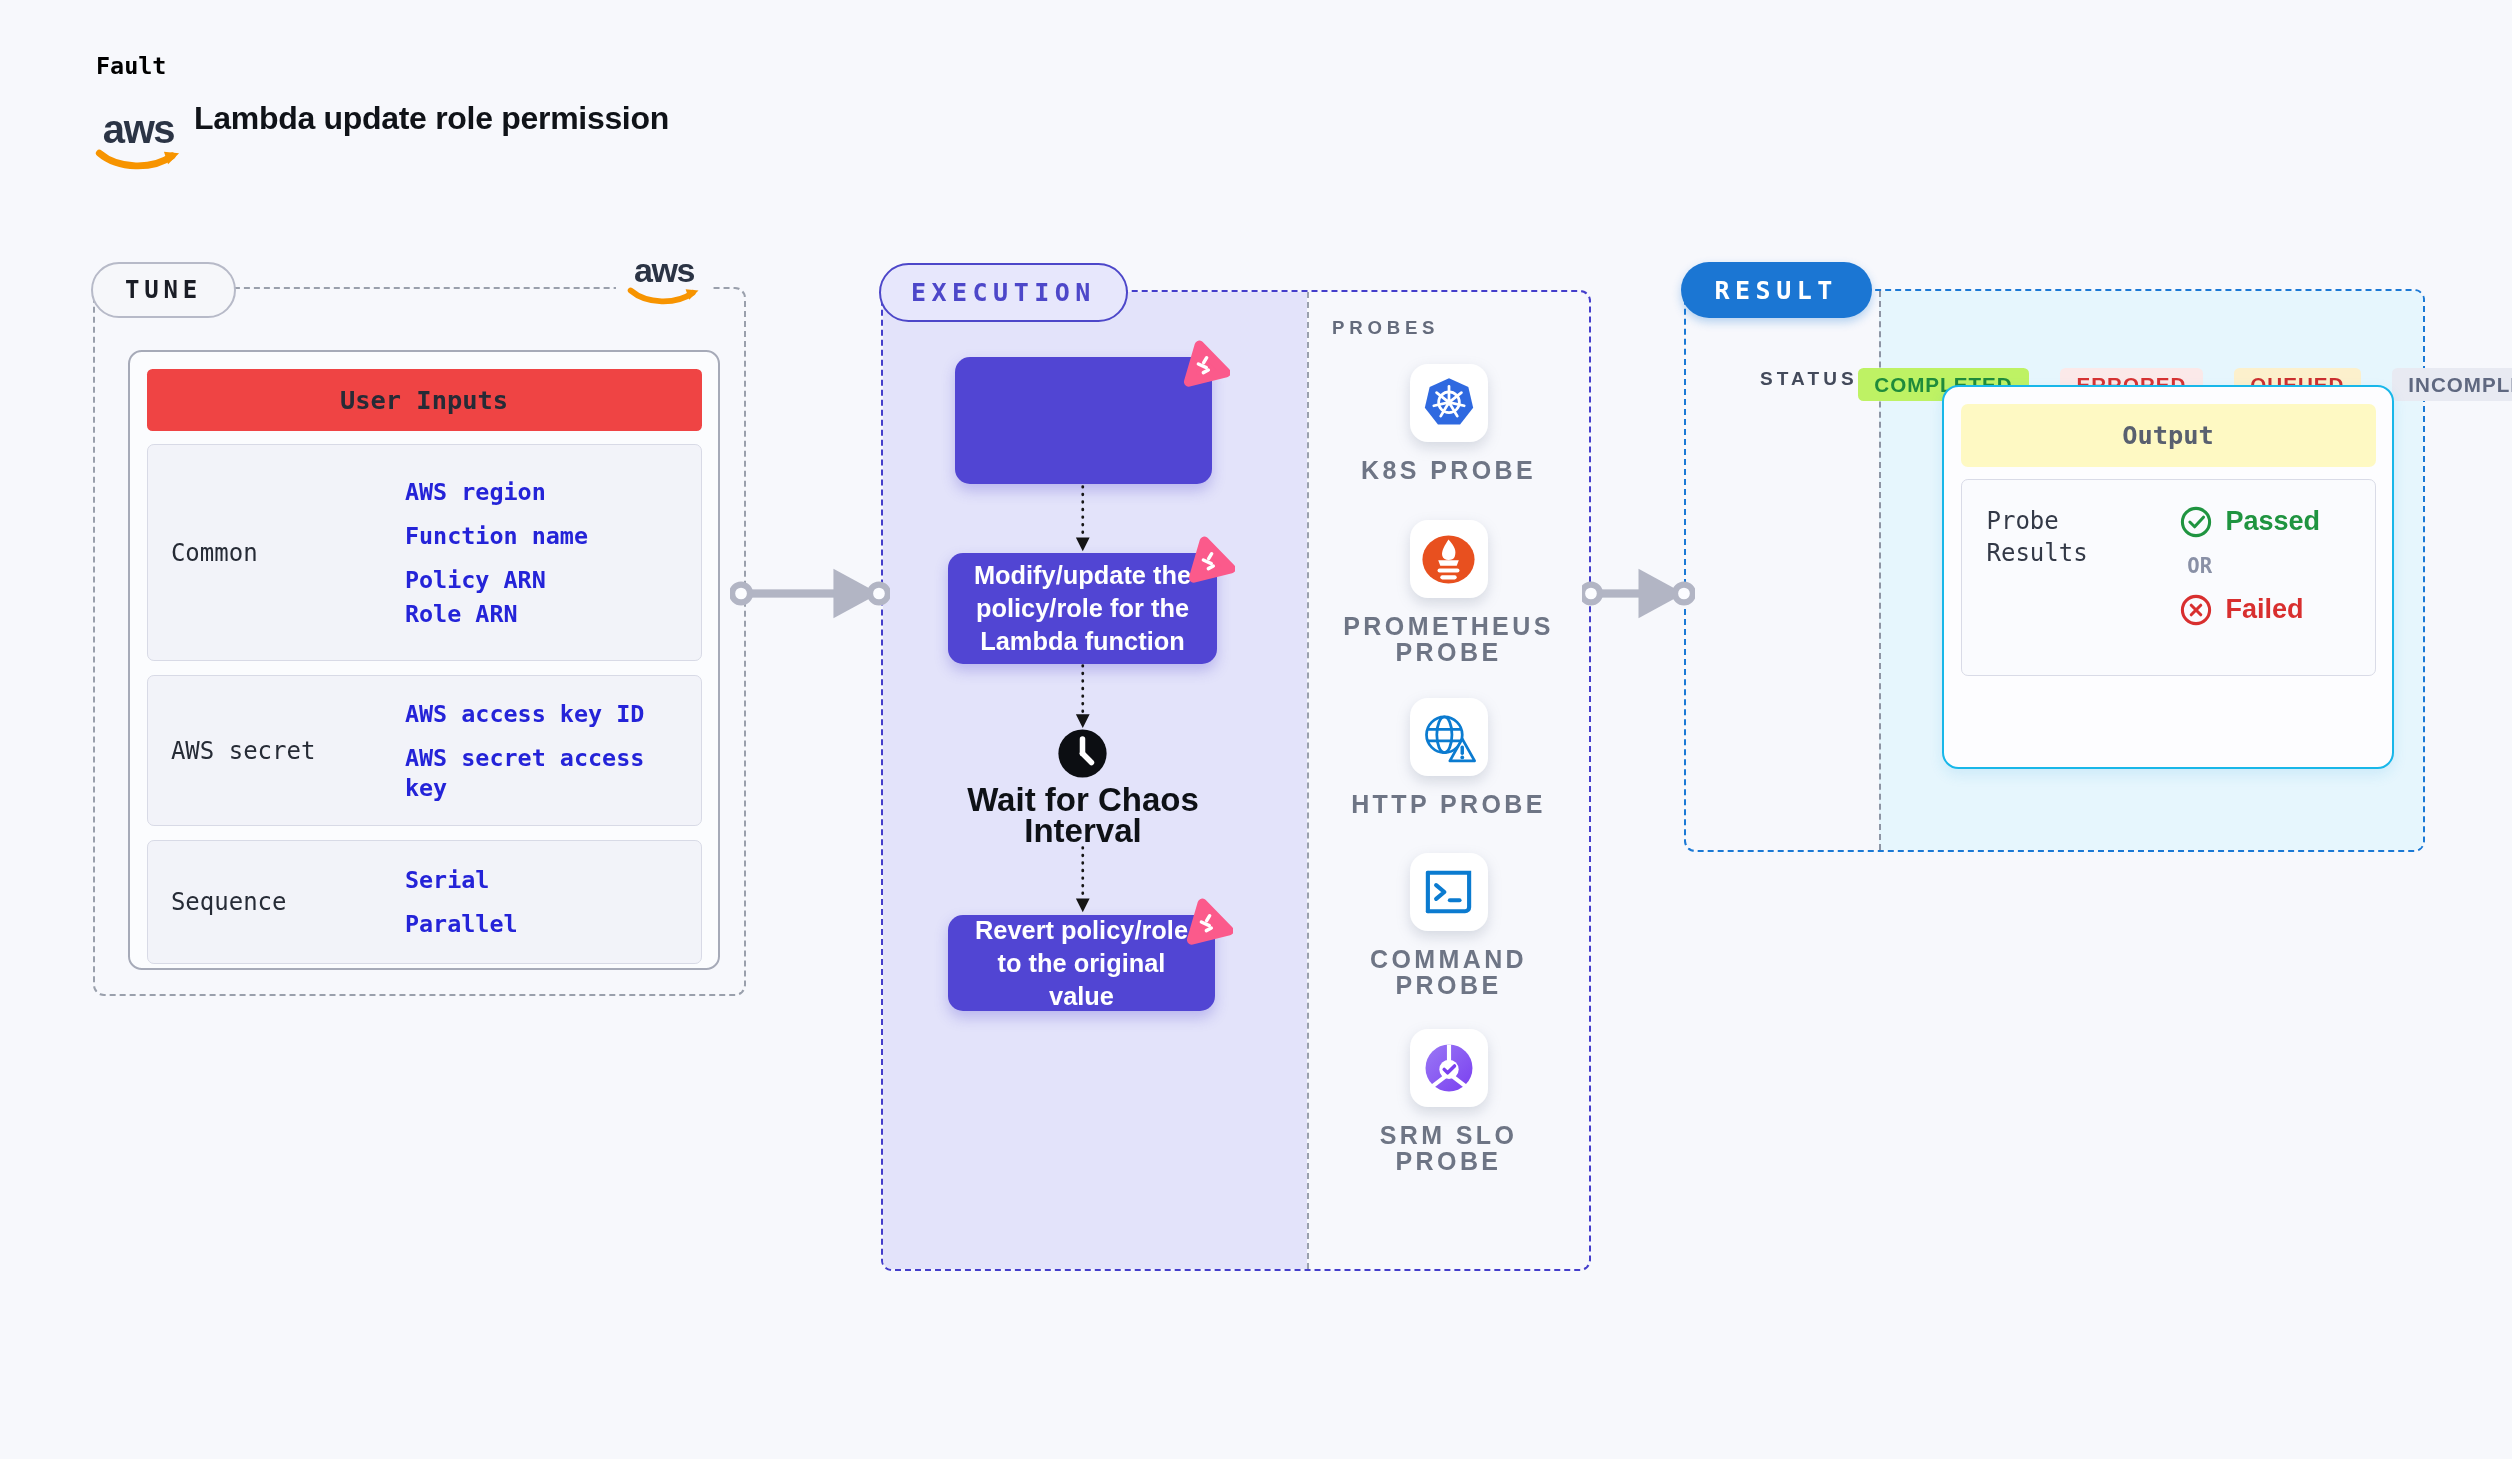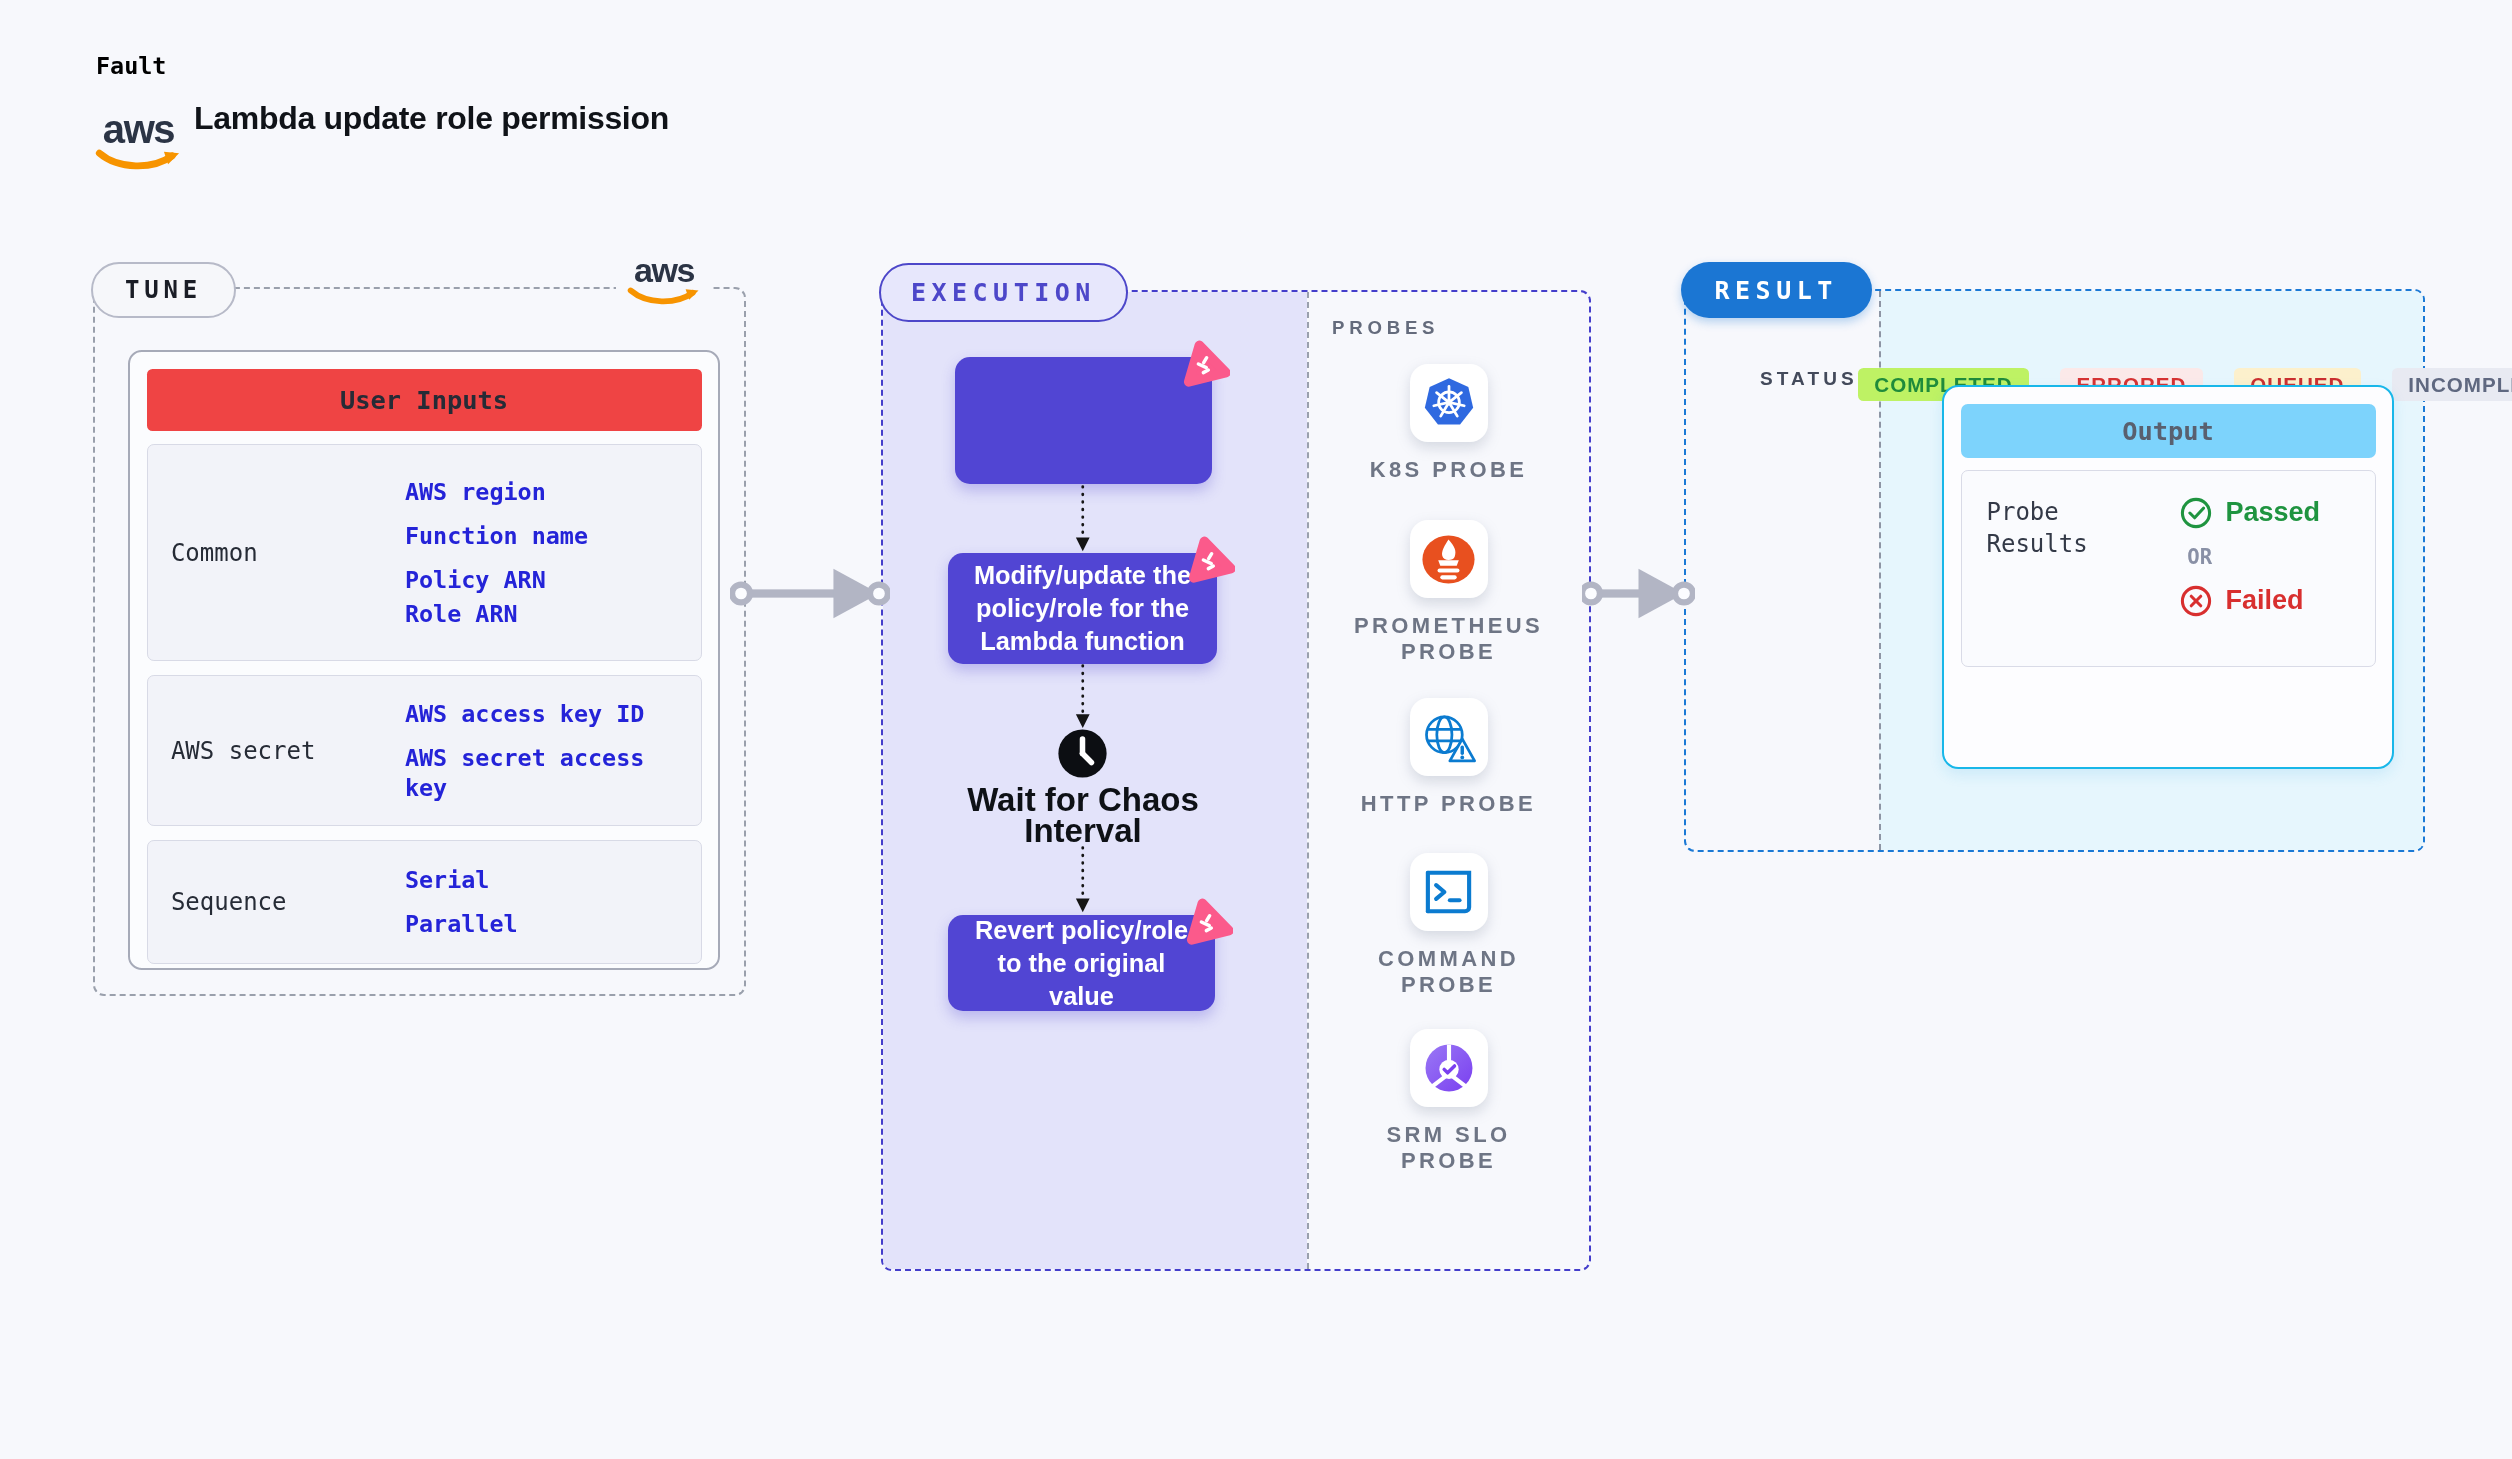--- a/index.html
+++ b/index.html
@@ -72,41 +72,41 @@
               text-align:center;white-space:pre-line;}
   .clock-wrap{position:absolute;}
 
   
   .probes-panel{position:absolute;left:424px;top:0;bottom:0;width:283px;}
   .probes-title{position:absolute;left:25px;top:25px;font-size:18.6px;font-weight:800;
                 letter-spacing:4.8px;color:#646b7c;}
   .probe-item{position:absolute;left:0;width:100%;display:flex;flex-direction:column;align-items:center;}
   .probe-card{width:78px;height:78px;background:#ffffff;border-radius:18px;display:flex;
               align-items:center;justify-content:center;box-shadow:0 5.5px 12.4px rgba(130,140,160,.28);}
-  .probe-label{margin-top:15px;font-size:22px;font-weight:700;letter-spacing:3.4px;color:#6e7585;
+  .probe-label{margin-top:15px;font-size:25px;font-weight:700;letter-spacing:3.4px;color:#6e7585;
                text-align:center;line-height:26px;white-space:pre-line;}
 
   
   .status-col{position:absolute;left:74px;top:77px;display:flex;flex-direction:row;
               align-items:flex-start;}
   .status-title{font-size:19px;font-weight:800;letter-spacing:4.1px;color:#434a5b;margin-bottom:27.5px;}
   .status-badge{height:33px;display:flex;align-items:center;padding:0 16.5px;border-radius:5.5px;
                 font-size:20.6px;font-weight:800;letter-spacing:1px;}
   .badge-success{background:#bef264;color:#1f8b3b;}
   .badge-error{background:#fbe9e9;color:#d63232;}
   .badge-warning{background:#fcf0cc;color:#cb2f2f;}
   .badge-muted{background:#e8eaf2;color:#5f6880;}
   .or-sep{font-family:"DejaVu Sans Mono",monospace;font-size:21px;font-weight:600;color:#8990a6;
           margin:18px 2.8px;}
 
   
   .output-card{position:absolute;left:256px;top:94px;width:452px;height:384px;background:#fdfdff;
                border:2.8px solid #18b7e9;border-radius:16.5px;padding:16.5px;box-sizing:border-box;
                box-shadow:0 5.5px 13.8px rgba(24,160,220,.12);}
-  .output-header{height:54px;background:#7dd3fc;border-radius:6.9px;display:flex;align-items:center;
+  .output-header{height:63px;background:#fef9c3;border-radius:6.9px;display:flex;align-items:center;
                  justify-content:center;font-family:"DejaVu Sans Mono",monospace;font-size:25.4px;
                  font-weight:700;color:#59606f;margin-bottom:12.4px;}
   .output-row{border:1.4px solid #d9dbe7;border-radius:6.9px;background:#fafbfe;display:flex;
               box-sizing:border-box;}
   .metrics-row{height:62px;align-items:center;margin-bottom:11px;}
   .metrics-label{font-family:"DejaVu Sans Mono",monospace;font-size:24px;color:#333947;
                  padding-left:25px;width:165px;flex-shrink:0;}
   .metrics-link{font-family:"DejaVu Sans Mono",monospace;font-size:24px;font-weight:600;
                 color:#5b50e6;cursor:pointer;margin-left:27.5px;}
   .probe-results-row{height:197px;padding-top:25px;}

